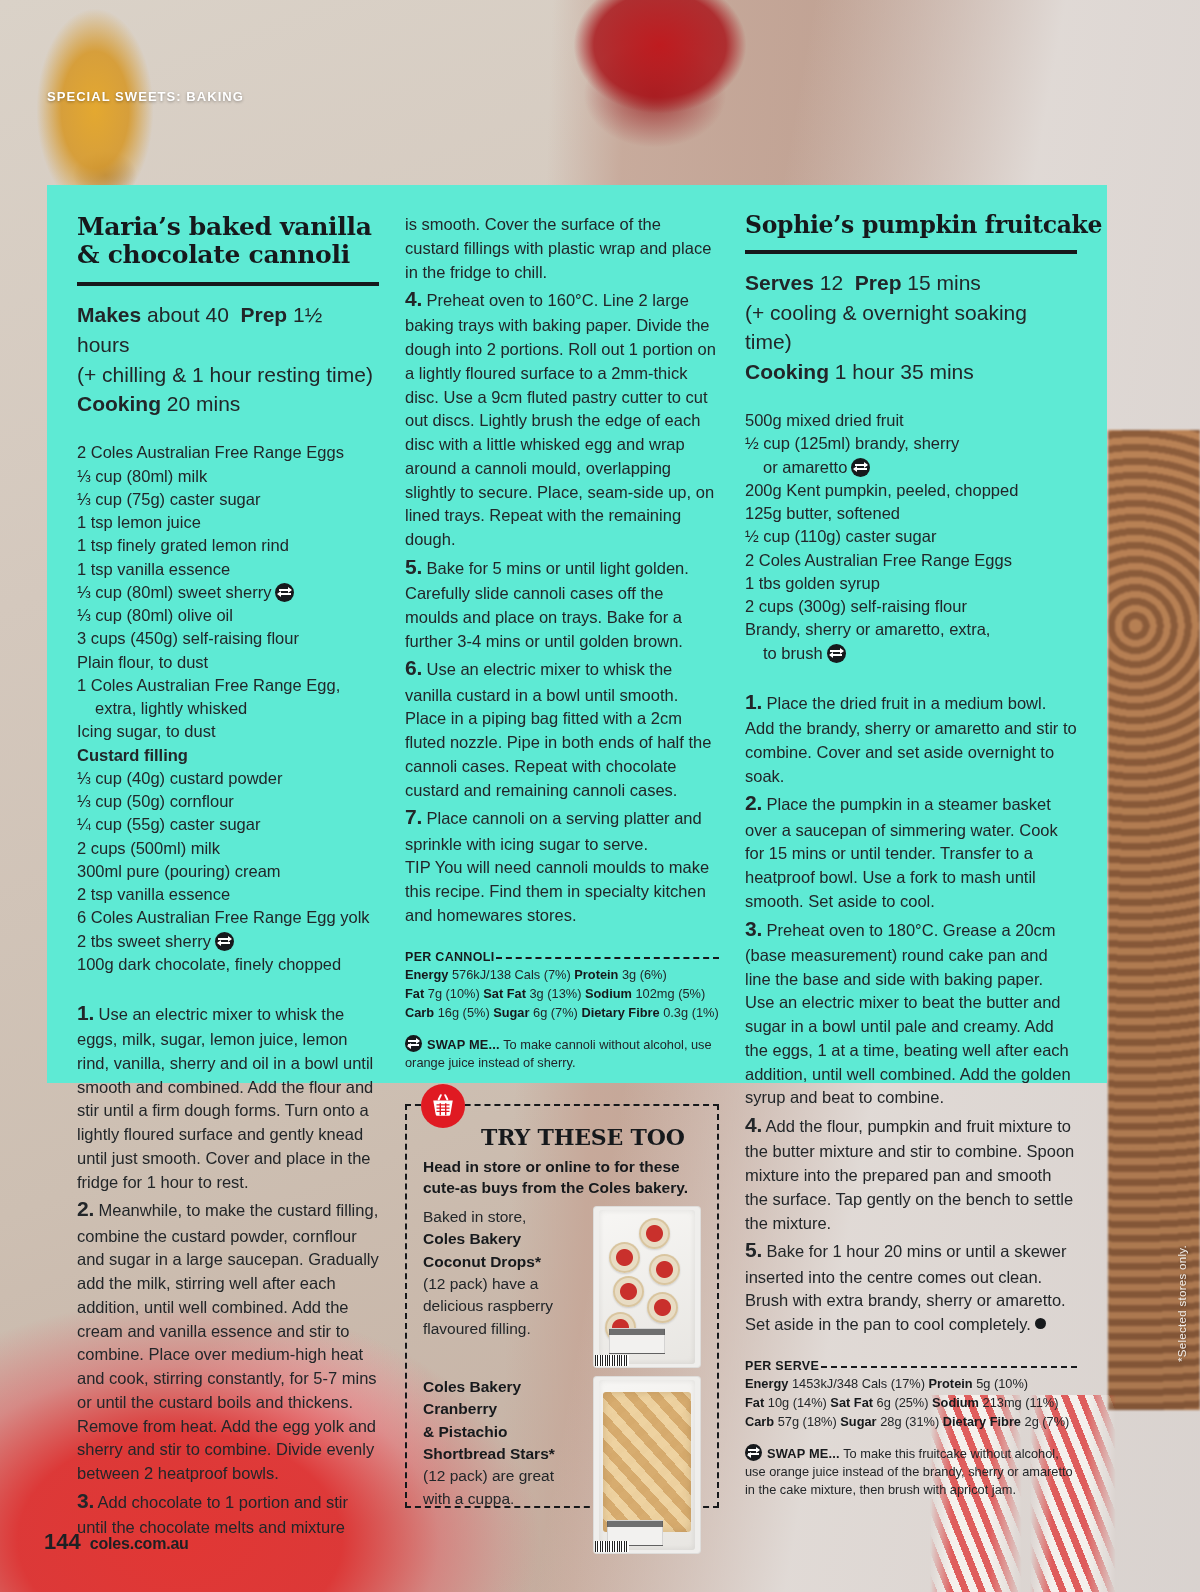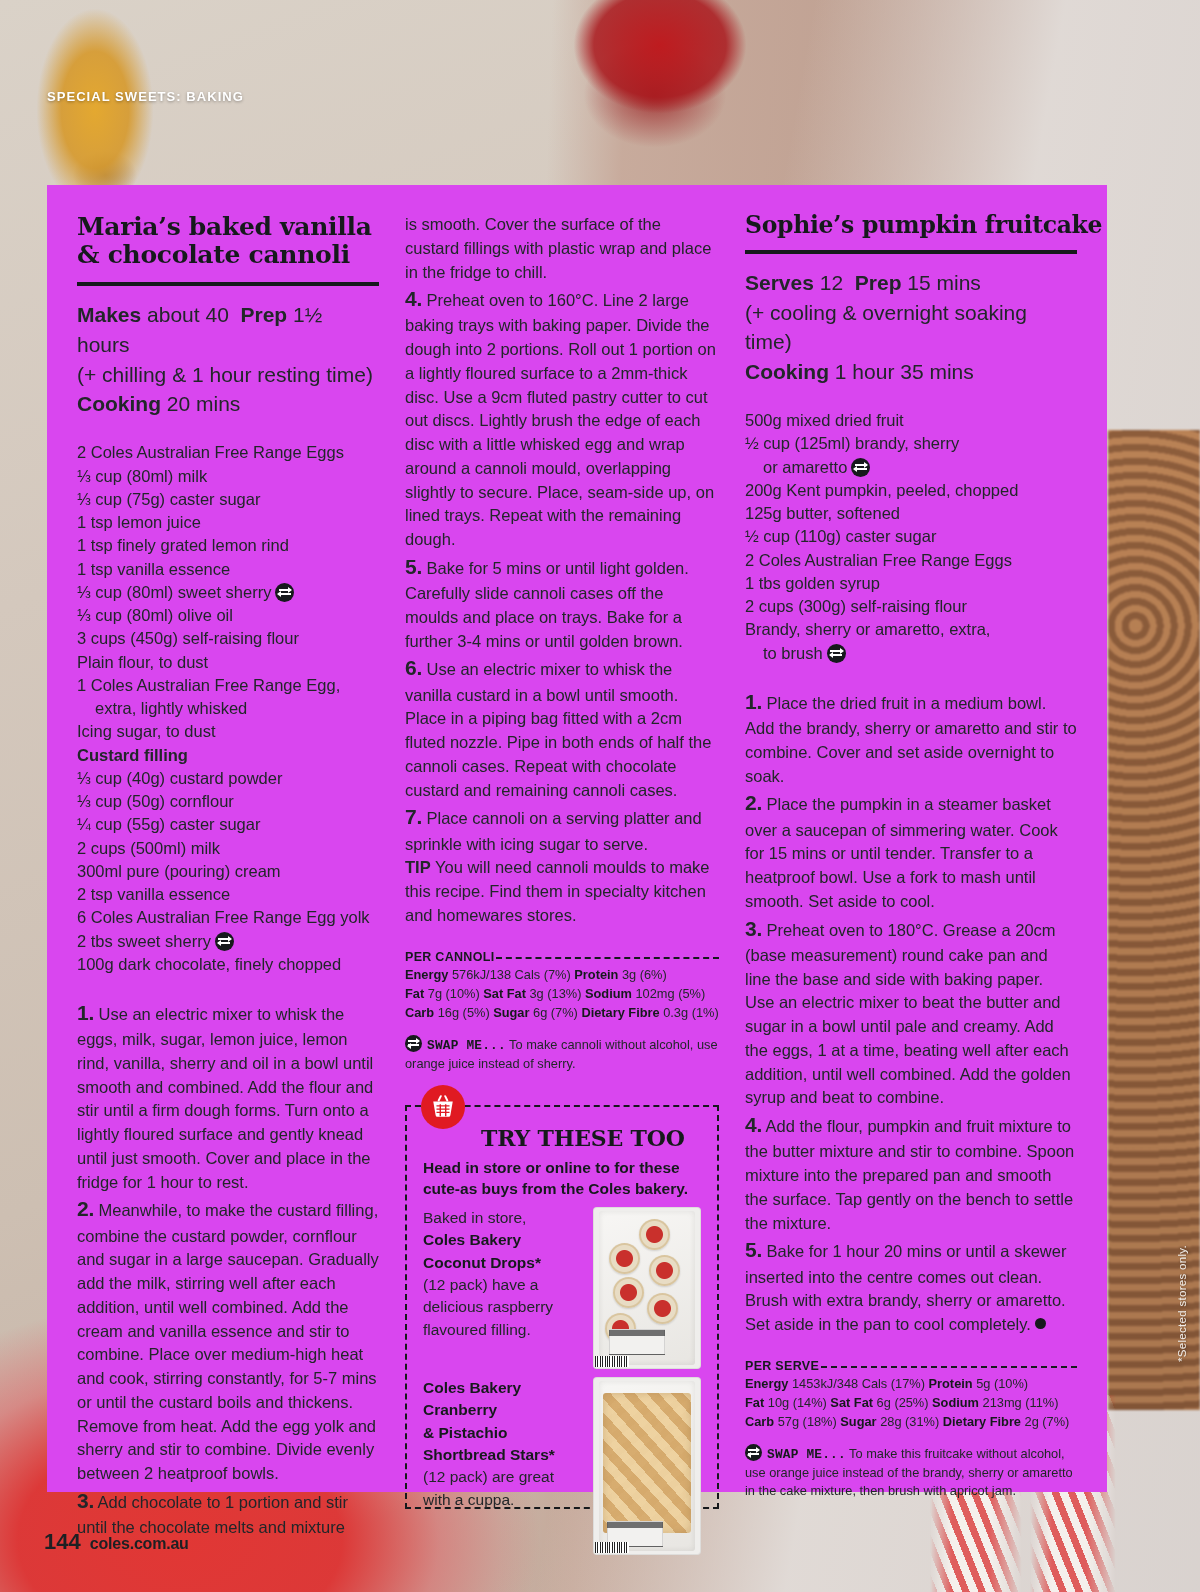--- a/index.html
+++ b/index.html
@@ -86,22 +86,22 @@
     letter-spacing: 1.05px;
     text-shadow: 0 1px 3px rgba(0,0,0,.35);
     z-index: 5;
     margin-top: 36px;
   }
 
   
   .panel {
     position: absolute;
     left: 47px; top: 185px;
-    width: 1060px; height: 1307px;
-    background: #d946ef;
+    width: 1060px; height: 898px;
+    background: #5eead4;
     z-index: 4;
     padding: 28px 30px 0 30px;
     display: flex;
     gap: 0;
   }
 
   .col { width: 320px; position: relative; }
   .col-1 { margin-right: 26px; }
   .col-2 { margin-right: 26px; }
   .col-3 { width: 332px; }
@@ -178,21 +178,21 @@
     line-height: 1.44;
     color: #222629;
     margin-top: 22px;
     text-align: left;
   }
   .method .stepno {
     font-weight: 700;
     font-size: 21px;
     letter-spacing: -.3px;
   }
-  .method .tip { font-weight: 700; }
+  .method .tip { font-weight: 400; }
   .method .dot {
     display: inline-block;
     width: 11px; height: 11px;
     border-radius: 50%;
     background: #16191c;
     vertical-align: 1px;
     margin-left: 4px;
   }
 
   
@@ -220,21 +220,21 @@
     margin-top: 2px;
   }
   .nutrition .nut-line b { font-weight: 700; color: #16191c; }
 
   .swapme {
     margin-top: 14px;
     font-size: 12.8px;
     line-height: 1.42;
     color: #222629;
   }
-  .swapme .lbl { font-weight: 700; color: #16191c; letter-spacing: .2px; font-family: Liberation Mono, monospace; }
+  .swapme .lbl { font-weight: 700; color: #16191c; letter-spacing: .2px; }
   .swapme .swap-badge {
     width: 17px; height: 17px;
     vertical-align: -3px;
     margin: 0 5px 0 0;
   }
   .swapme .swap-badge::before,
   .swapme .swap-badge::after { left: 3px; width: 11px; height: 2px; }
   .swapme .swap-badge::before { top: 5.2px; }
   .swapme .swap-badge::after  { top: 9.4px; }
   .swapme .swap-badge i.a { right: 2px; top: 3.6px; }

